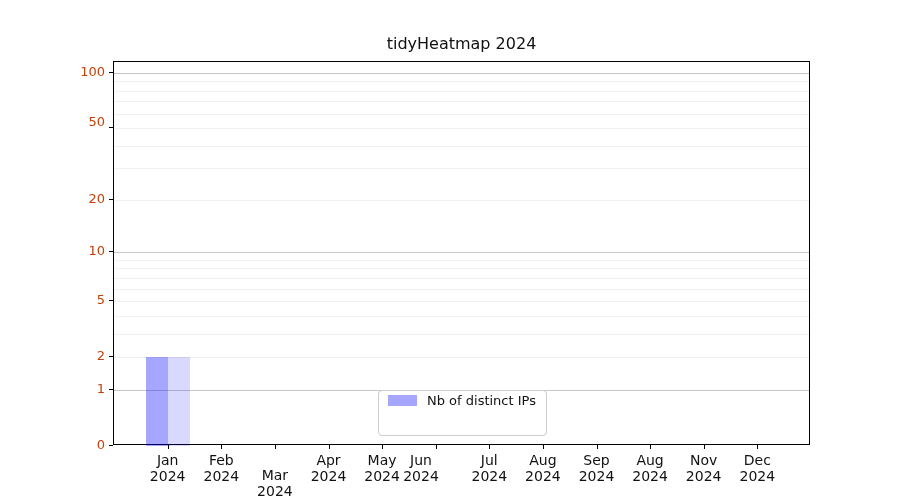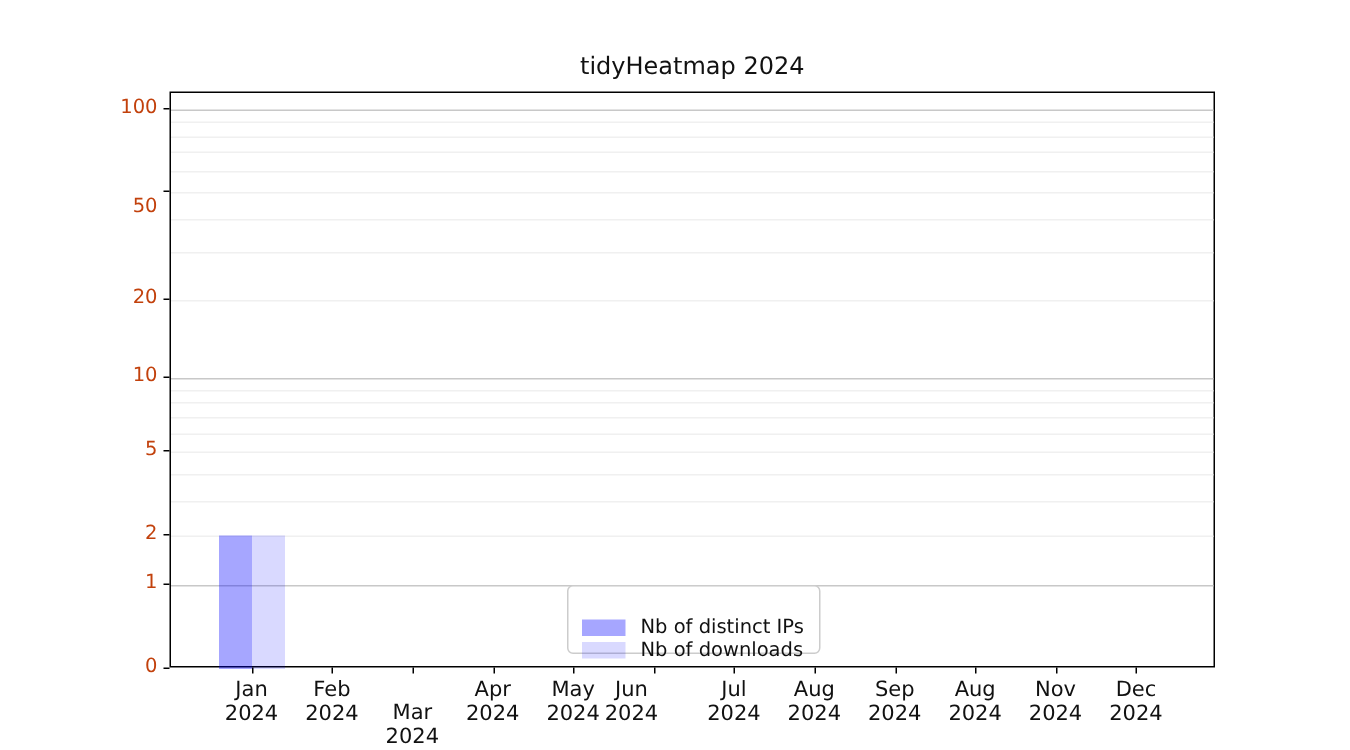--- a/index.html
+++ b/index.html
@@ -27,21 +27,21 @@
   .ytick-mark { position:absolute; left:109px; width:4px; height:1px; background:#000000; }
   .xtick-mark { position:absolute; top:445px; width:1px; height:4px; background:#000000; }
   .xtick-label {
     position:absolute; top:452px; width:60px; text-align:center;
     font-size:14px; line-height:16px; color:#111111;
   }
   .legend {
     position:absolute; left:378px; top:390px; width:169px; height:46px;
     border:1px solid #cccccc; border-radius:4px;
     background:rgba(255,255,255,0.85);
-    padding:20px 9px; display:flex; flex-direction:column; justify-content:space-between;
+    padding:2px 9px; display:flex; flex-direction:column; justify-content:space-between;
   }
   .legend-row { display:flex; align-items:center; height:15px; }
   .legend-swatch { width:29px; height:11px; flex:0 0 29px; }
   .legend-label { font-size:13px; white-space:nowrap; margin-left:10px; }
 </style>
 </head>
 <body>
 
 <div class="figure">
   <div class="title">tidyHeatmap 2024</div>
@@ -77,21 +77,21 @@
       <div class="ytick-label" style="top: 379.9px;">1</div>
       <div class="ytick-mark" style="top: 356.2px;"></div>
       <div class="ytick-label" style="top: 347.2px;">2</div>
       <div class="ytick-mark" style="top: 300.1px;"></div>
       <div class="ytick-label" style="top: 291.1px;">5</div>
       <div class="ytick-mark" style="top: 251.1px;"></div>
       <div class="ytick-label" style="top: 242.1px;">10</div>
       <div class="ytick-mark" style="top: 198.8px;"></div>
       <div class="ytick-label" style="top: 189.8px;">20</div>
       <div class="ytick-mark" style="top: 127.1px;"></div>
-      <div class="ytick-label" style="top: 129px;">50</div>
+      <div class="ytick-label" style="top: 113px;">50</div>
       <div class="ytick-mark" style="top: 71.8px;"></div>
       <div class="ytick-label" style="top: 62.8px;">100</div>
     </div>
   <div id="x-axis">
       <div class="xtick-mark" style="left: 167.7px;"></div>
       <div class="xtick-label" style="left: 137.7px;">
         <div class="">Jan</div>
         <div class="">2024</div>
       </div>
       <div class="xtick-mark" style="left: 221.3px;"></div>
@@ -149,18 +149,14 @@
         <div class="">Dec</div>
         <div class="">2024</div>
       </div>
     </div>
 
   <div class="legend">
     <div class="legend-row">
       <span class="legend-swatch" id="swatch-0" style="background: rgba(0, 0, 255, 0.35);"></span>
       <span class="legend-label">Nb of distinct IPs</span>
     </div>
-    <div class="legend-row">
-      <span class="legend-swatch" id="swatch-1" style="background: rgba(0, 0, 255, 0.15);"></span>
-      <span class="legend-label">Nb of downloads</span>
-    </div>
   </div>
 </div>
 
 </body></html>

